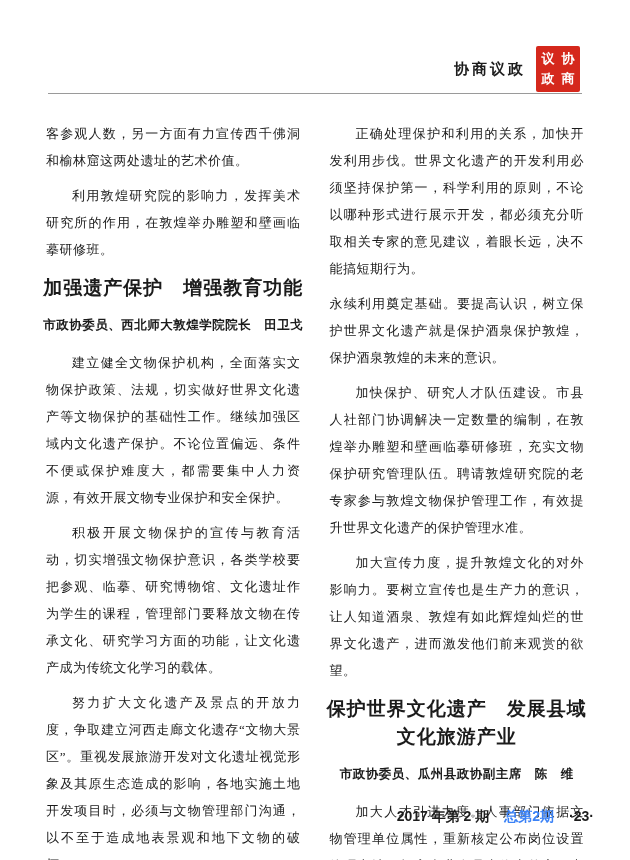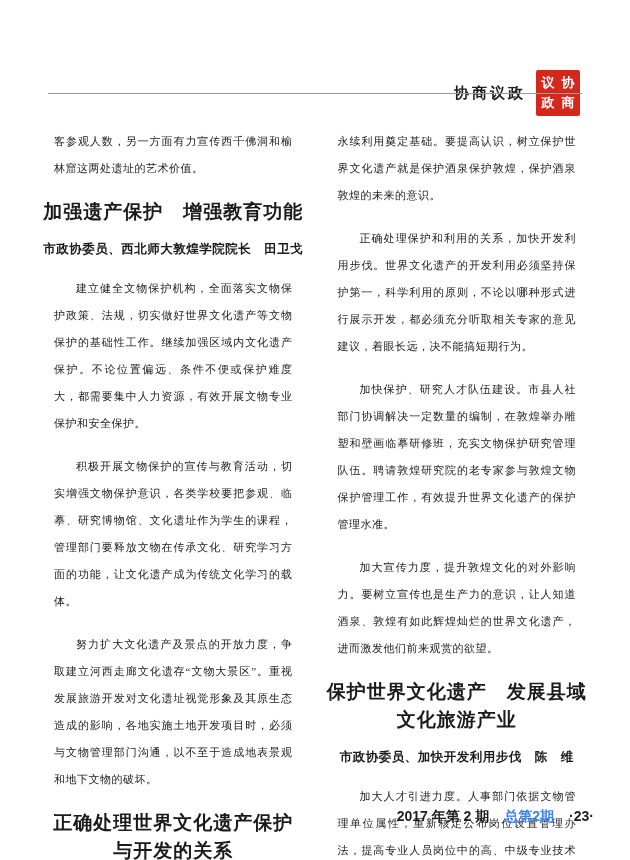--- a/index.html
+++ b/index.html
@@ -8,21 +8,21 @@
     width:630px;height:860px;
     margin:0 auto;
     background:#ffffff;
     overflow:hidden;
     font-family:"Liberation Serif","DejaVu Serif",serif;
     color:#1b1b1b;
   }
   
   .header{
     position:absolute;top:46px;right:50px;
-    display:flex;align-items:center;gap:10px;margin-top:24px;
+    display:flex;align-items:center;gap:10px;
   }
   .section-title{
     font-family:"Liberation Sans","DejaVu Sans",sans-serif;
     font-weight:700;font-size:15px;letter-spacing:3px;color:#1d1d1d;
   }
   .seal{
     width:44px;height:46px;background:#d5281c;border-radius:2px;
     display:grid;grid-template-columns:1fr 1fr;align-content:center;
     padding:2px;box-sizing:border-box;
   }
@@ -34,22 +34,22 @@
     position:absolute;top:93px;left:48px;right:48px;
     border:none;border-top:1px solid #9a9a9a;margin:0;
   }
   
   .content{
     position:absolute;top:112px;left:38px;right:38px;
     display:flex;gap:13px;
   }
   .column{flex:1;min-width:0;}
   .para{
-    margin:16px;
-    font-size:11px;line-height:27px;
+    margin:8px;
+    font-size:13px;line-height:27px;
     text-align:justify;
     letter-spacing:0.5px;
   }
   .para.indent{text-indent:2em;}
   .article-heading{
     text-align:center;
     font-size:19px;line-height:28px;font-weight:700;
     letter-spacing:1px;
     margin:11px 0 5px;
   }
@@ -83,34 +83,35 @@
         <span>政</span>
         <span>商</span>
       </span>
   </div>
 
   <hr class="header-rule">
 
   <div class="content">
     <div class="column">
         <p class="para">客参观人数，另一方面有力宣传西千佛洞和榆林窟这两处遗址的艺术价值。</p>
+        <p class="para indent">利用敦煌研究院的影响力，发挥美术研究所的作用，在敦煌举办雕塑和壁画临摹研修班。</p>
         <h2 class="article-heading">加强遗产保护　增强教育功能</h2>
         <div class="byline">市政协委员、西北师大敦煌学院院长　田卫戈</div>
         <p class="para indent">建立健全文物保护机构，全面落实文物保护政策、法规，切实做好世界文化遗产等文物保护的基础性工作。继续加强区域内文化遗产保护。不论位置偏远、条件不便或保护难度大，都需要集中人力资源，有效开展文物专业保护和安全保护。</p>
         <p class="para indent">积极开展文物保护的宣传与教育活动，切实增强文物保护意识，各类学校要把参观、临摹、研究博物馆、文化遗址作为学生的课程，管理部门要释放文物在传承文化、研究学习方面的功能，让文化遗产成为传统文化学习的载体。</p>
         <p class="para indent">努力扩大文化遗产及景点的开放力度，争取建立河西走廊文化遗存“文物大景区”。重视发展旅游开发对文化遗址视觉形象及其原生态造成的影响，各地实施土地开发项目时，必须与文物管理部门沟通，以不至于造成地表景观和地下文物的破坏。</p>
         <h2 class="article-heading">正确处理世界文化遗产保护<br>与开发的关系</h2>
       </div>
     <div class="column">
+        <p class="para indent">正确处理保护和利用的关系，加快开发利用步伐。世界文化遗产的开发利用必须坚持保护第一，科学利用的原则，不论以哪种形式进行展示开发，都必须充分听取相关专家的意见建议，着眼长远，决不能搞短期行为。</p>
         <p class="para">永续利用奠定基础。要提高认识，树立保护世界文化遗产就是保护酒泉保护敦煌，保护酒泉敦煌的未来的意识。</p>
-        <p class="para indent">正确处理保护和利用的关系，加快开发利用步伐。世界文化遗产的开发利用必须坚持保护第一，科学利用的原则，不论以哪种形式进行展示开发，都必须充分听取相关专家的意见建议，着眼长远，决不能搞短期行为。</p>
         <p class="para indent">加快保护、研究人才队伍建设。市县人社部门协调解决一定数量的编制，在敦煌举办雕塑和壁画临摹研修班，充实文物保护研究管理队伍。聘请敦煌研究院的老专家参与敦煌文物保护管理工作，有效提升世界文化遗产的保护管理水准。</p>
         <p class="para indent">加大宣传力度，提升敦煌文化的对外影响力。要树立宣传也是生产力的意识，让人知道酒泉、敦煌有如此辉煌灿烂的世界文化遗产，进而激发他们前来观赏的欲望。</p>
         <h2 class="article-heading">保护世界文化遗产　发展县域<br>文化旅游产业</h2>
-        <div class="byline">市政协委员、加快开发利用步伐　陈　维</div>
+        <div class="byline">市政协委员、瓜州县政协副主席　陈　维</div>
         <p class="para indent">加大人才引进力度。人事部门依据文物管理单位属性，重新核定公布岗位设置管理办法，提高专业人员岗位中的高、中级专业技术岗位比例。</p>
         <p class="para indent">拓宽资金来源渠道，加大投入力度。逐步建立政府、企业、个人等多元资金投入体制，确保文化遗产保护具有坚实的资金保障。</p>
       </div>
   </div>
 
   <div class="footer">
     <span class="issue">2017 年第 2 期</span>
     <span class="cumulative">总第2期</span>
     <span class="page-no">·23·</span>
   </div>

